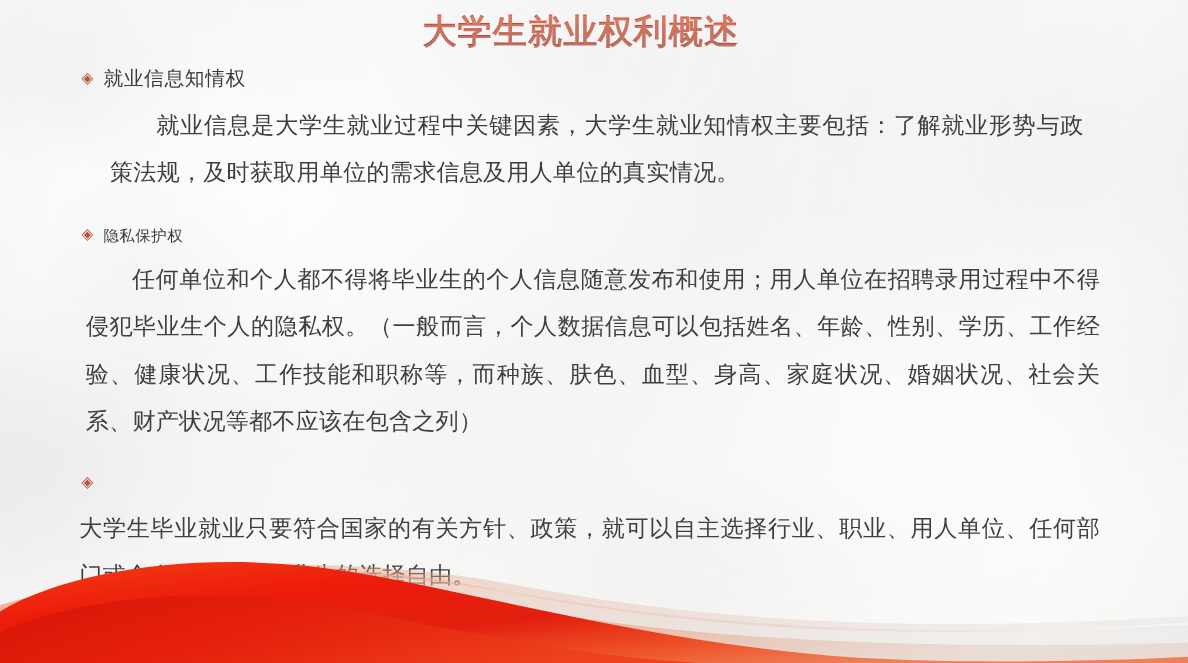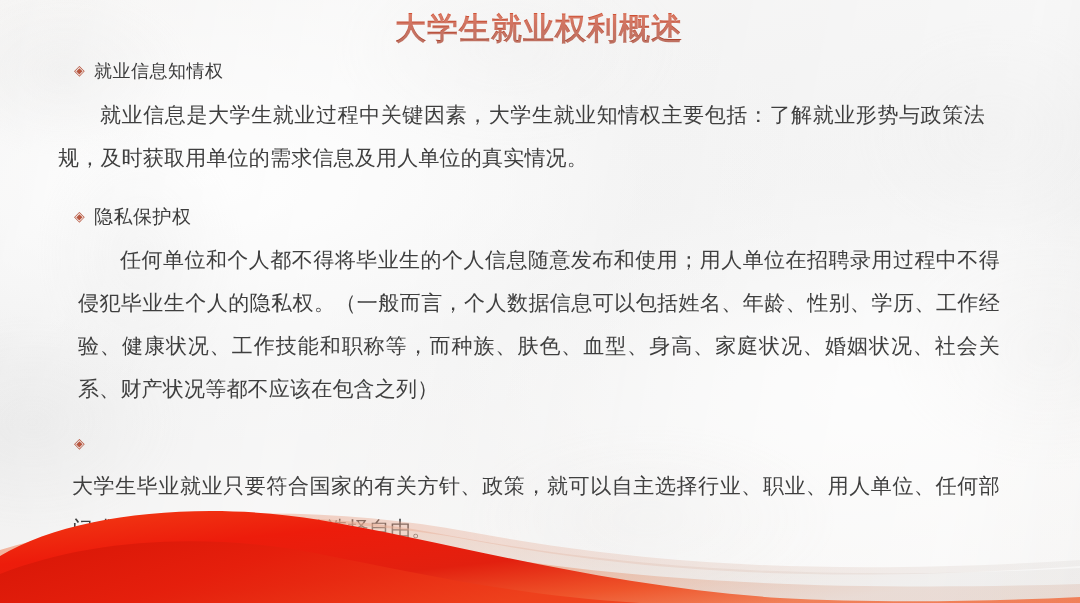--- a/index.html
+++ b/index.html
@@ -41,21 +41,21 @@
   }
   .bg-sheen {
     position: absolute;
     inset: 0;
     background: linear-gradient(100deg, rgba(255,255,255,0) 0%, rgba(255,255,255,0.45) 30%, rgba(255,255,255,0.15) 58%, rgba(255,255,255,0.40) 88%, rgba(255,255,255,0) 100%);
     mix-blend-mode: screen;
   }
   
   .title {
     position: absolute;
-    left: 11px;
+    left: 0;
     top: 8px;
     width: 1056px;
     text-align: center;
     font-size: 31px;
     font-weight: bold;
     letter-spacing: 1px;
     background: linear-gradient(180deg, #d8593b 0%, #c0452c 38%, #b2452f 62%, #9e3c2a 100%);
     -webkit-background-clip: text;
     background-clip: text;
     color: #bf4a30;
@@ -86,35 +86,35 @@
     transform: translateY(-2px);
   }
   .bullet-head .htext {
     font-size: 20px;
     color: #3c3c3c;
     letter-spacing: 0.5px;
   }
   .head-1 { margin-top: 10px; }
   .head-1 .htext { font-size: 18px; }
   .head-2 { margin-top: 28px; }
-  .head-2 .htext { font-size: 19px; }
+  .head-2 .htext { font-size: 14px; }
   .head-3 { margin-top: 28px; }
   .head-3 .htext { font-size: 21px; }
 
   .para {
     margin: 0;
     font-size: 21px;
     line-height: 43px;
     color: #3f3f3f;
     letter-spacing: 0.2px;
     text-align: justify;
     text-justify: inter-ideograph;
   }
   .para-1 {
-    padding: 0 95px 0 58px;
+    padding: 0 95px 0 100px;
     margin-top: 13px;
     text-indent: 2em;
   }
   .para-2 {
     padding: 0 80px 0 78px;
     margin-top: 12px;
     text-indent: 2em;
   }
   .para-3 {
     padding: 0 80px 0 72px;

